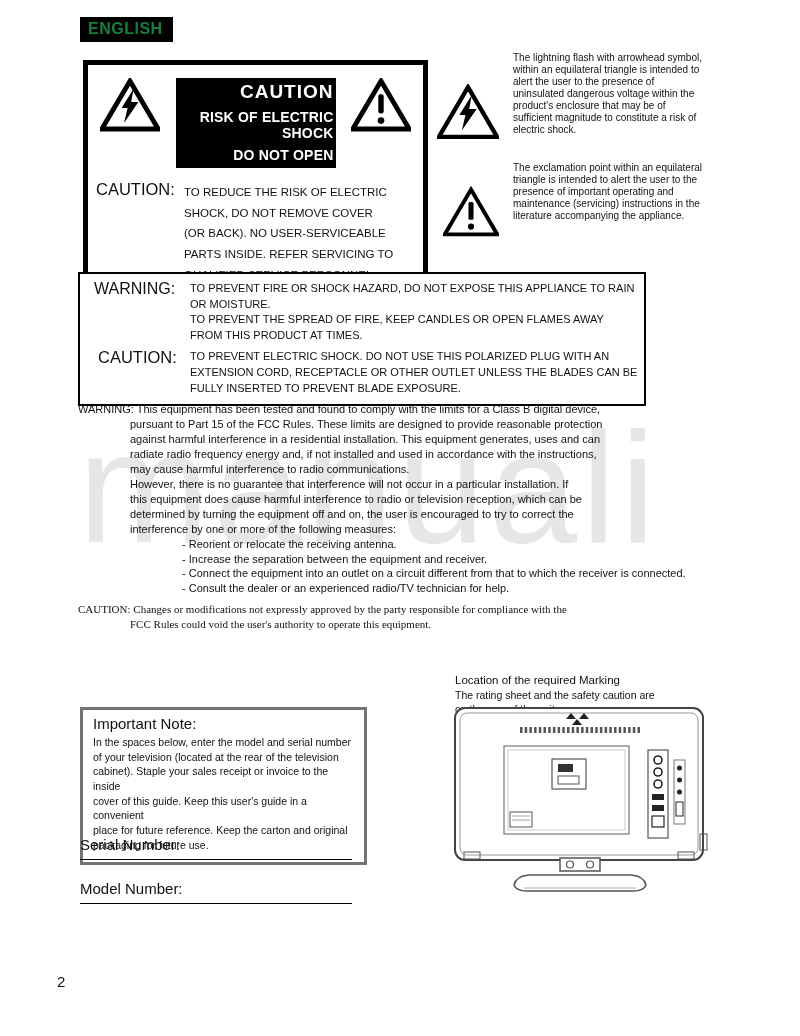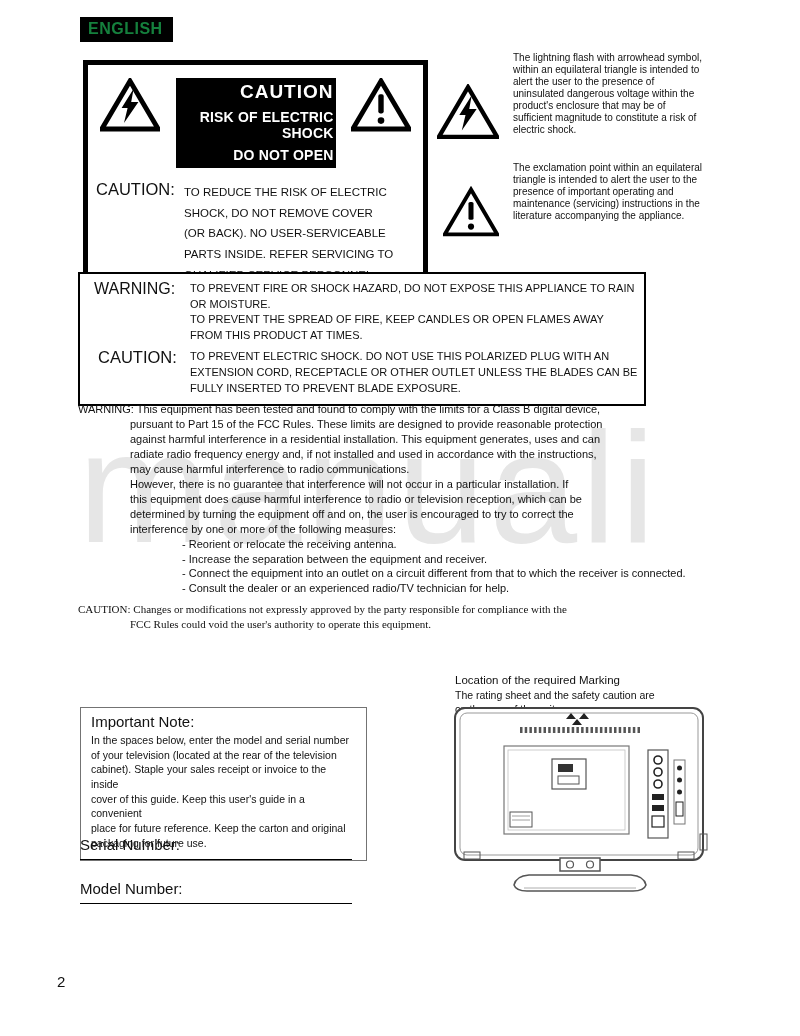--- a/index.html
+++ b/index.html
@@ -68,21 +68,21 @@
   .fcc-measure{margin-left:104px;}
   #fcc-caution{margin-top:6px;font-family:Liberation Serif, serif;}
 
   
   #marking-block{left:455px;top:650px;width:240px;margin-top:24px;}
   #marking-title{font-size:11.5px;margin-bottom:3px;}
   #marking-text{font-size:10.5px;line-height:1.3;}
 
   
   #important-note{
-    left:80px;top:707px;width:287px;border:1px solid #737373;background:transparent;
+    left:80px;top:707px;width:287px;border:3px solid #737373;background:transparent;
     padding:5px 10px 9px 10px;box-sizing:border-box;
   }
   #important-note-title{font-size:15px;margin-bottom:3px;}
   #important-note-text{font-size:10.5px;line-height:1.4;}
 
   
   .field{left:80px;width:272px;border-bottom:1.5px solid #000;padding-bottom:6px;font-size:15px;}
   #serial-field{top:836px;}
   #model-field{top:880px;}
 

